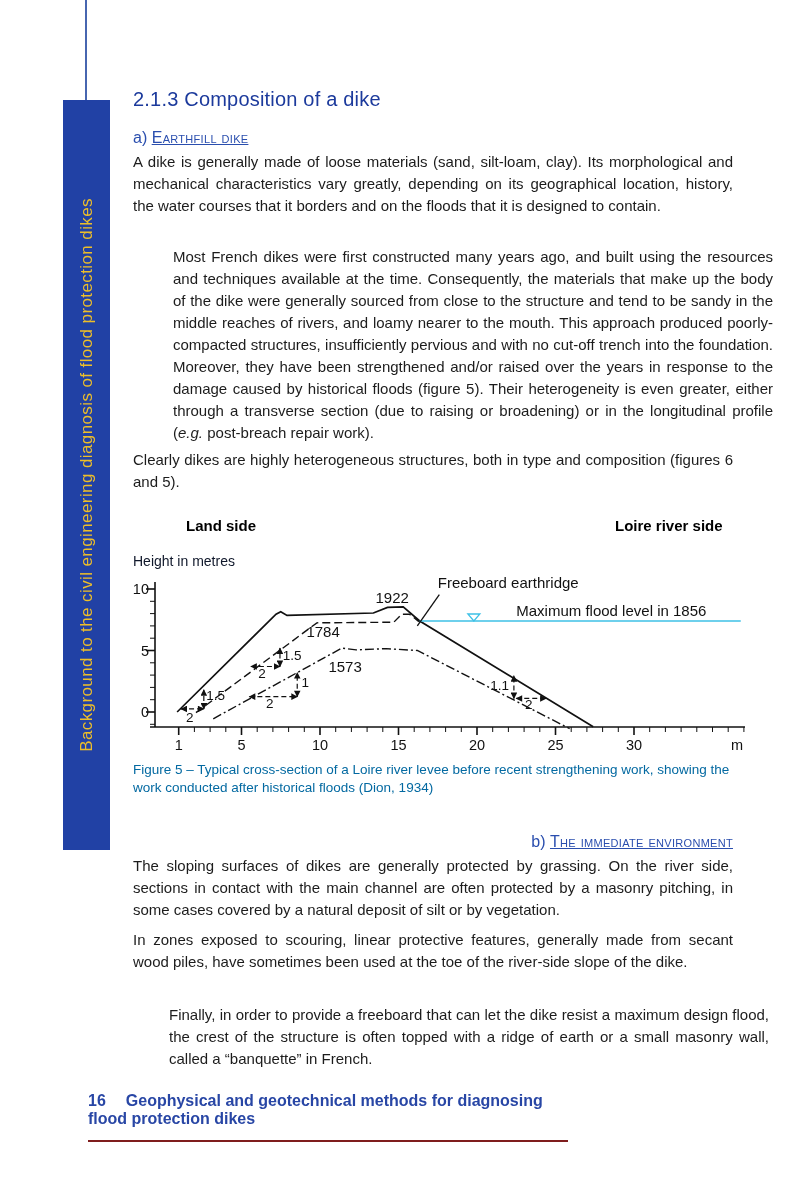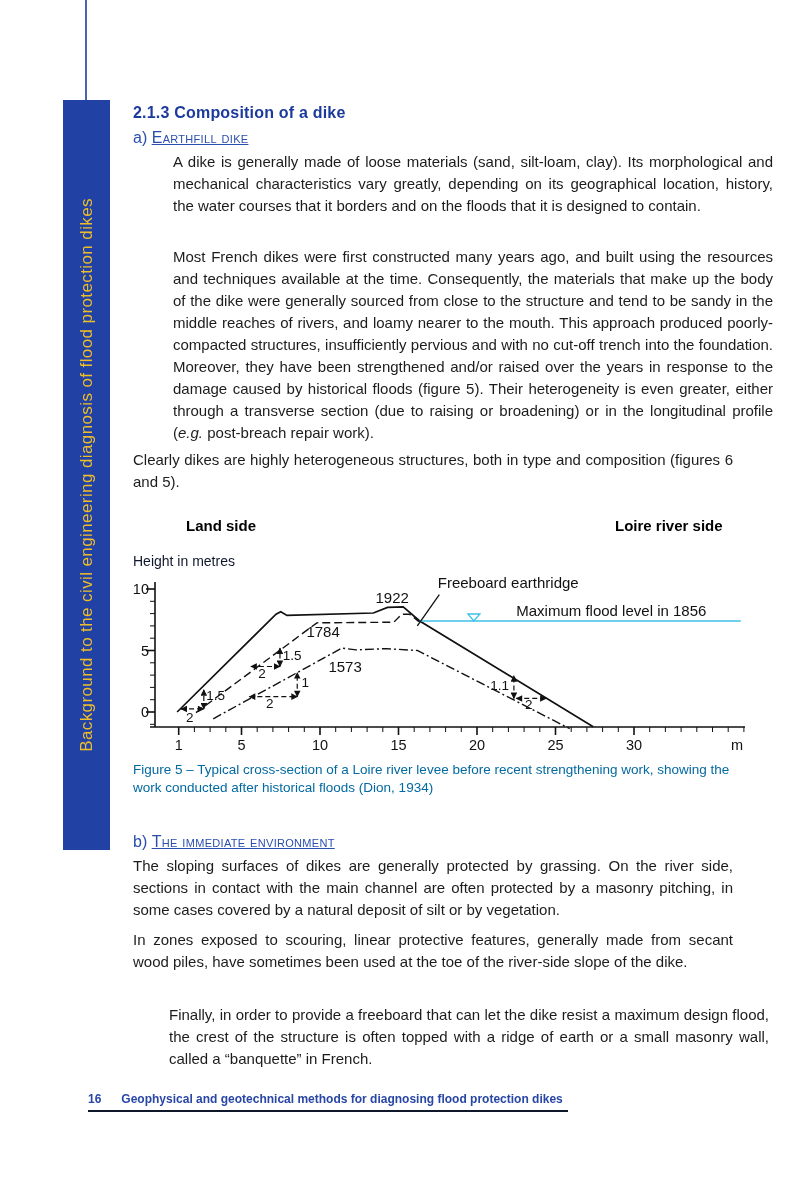--- a/index.html
+++ b/index.html
@@ -11,43 +11,43 @@
   .top-rule{position:absolute;left:85px;top:0;width:2px;height:100px;background:#4766b0;}
   .sidebar{
     position:absolute;left:63px;top:100px;width:47px;height:750px;background:#2141a5;
     display:flex;align-items:center;justify-content:center;overflow:hidden;
   }
   .sidebar-text{
     writing-mode:vertical-rl;transform:rotate(180deg);
     color:#edbe2a;font-size:17px;font-weight:500;letter-spacing:.4px;white-space:nowrap;
   }
   .content{position:absolute;left:133px;width:600px;}
-  .h-section{top:104px;font-size:16px;font-weight:700;color:#1c3a9c;letter-spacing:.2px;}
+  .h-section{top:88px;font-size:20px;font-weight:400;color:#1c3a9c;letter-spacing:.2px;}
   .h-sub{font-size:16px;color:#2a4eae;font-weight:500;}
   .h-sub .sc{font-variant:small-caps;letter-spacing:.3px;text-decoration:underline;}
   .h-sub-a{top:129px;}
   .h-sub-b{top:833px;}
   .para{font-size:15px;line-height:22px;text-align:justify;}
-  .p1{top:151px;margin-left:40px;}
+  .p1{top:151px;}
   .p2{top:246px;margin-left:40px;}
   .p3{top:449px;}
   .p4{top:855px;}
   .p5{top:929px;}
   .p6{top:1004px;}
   .figure{position:absolute;left:133px;top:515px;width:612px;height:245px;}
   .fig-label{position:absolute;font-size:15px;font-weight:700;color:#000;}
   .fig-label-left{left:53px;top:2px;text-align:center;}
   .fig-label-right{left:482px;top:2px;}
   .fig-ylabel{position:absolute;left:0;top:38px;font-size:14px;color:#0f172a;}
   .fig-svg{position:absolute;left:0;top:55px;}
   .caption{top:761px;font-size:13.5px;line-height:18px;text-align:left;color:#0369a1;}
   .footer{
     position:absolute;left:88px;top:1092px;width:480px;
-    border-bottom:2px solid #0f172a;padding-bottom:4px;
-    color:#2846a5;font-size:12px;font-weight:700;
+    border-bottom:2px solid #7f1d1d;padding-bottom:12px;
+    color:#2846a5;font-size:16px;font-weight:700;
   }
   .footer .pageno{margin-right:20px;}
   p{margin:0;}
 </style>
 </head>
 <body>
 
 <div class="top-rule"></div>
 
 <div class="sidebar">
@@ -161,21 +161,21 @@
       <text x="168.474" y="117.4" font-size="13.5" text-anchor="start" fill="#111111" font-family="&quot;Liberation Sans&quot;, sans-serif" font-weight="normal">1</text>
       <line x1="383.25" y1="128.47" x2="413.08" y2="128.47" stroke="#111111" stroke-width="1.2" stroke-dasharray="5,3" marker-start="url(#ah)" marker-end="url(#ah)"></line>
       <line x1="380.895" y1="128.47" x2="380.895" y2="105.715" stroke="#111111" stroke-width="1.2" stroke-dasharray="5,3" marker-start="url(#ah)" marker-end="url(#ah)"></line>
       <text x="395.81" y="138.925" font-size="13.5" text-anchor="middle" fill="#111111" font-family="&quot;Liberation Sans&quot;, sans-serif" font-weight="normal">2</text>
       <text x="357.345" y="119.86" font-size="13.5" text-anchor="start" fill="#111111" font-family="&quot;Liberation Sans&quot;, sans-serif" font-weight="normal">1.1</text>
     </svg>
 </div>
 
 <p class="content para caption" style="position:absolute;">Figure 5 – Typical cross-section of a Loire river levee before recent strengthening work, showing the work conducted after historical floods (Dion, 1934)</p>
 
-<div class="content h-sub h-sub-b" style="position:absolute;"><span>b) </span><span class="sc">The immediate environment</span></div>
+<div class="content h-sub h-sub-b" style="position:absolute;text-align:right;"><span>b) </span><span class="sc">The immediate environment</span></div>
 
 <p class="content para p4" style="position:absolute;">The sloping surfaces of dikes are generally protected by grassing. On the river side, sections in contact with the main channel are often protected by a masonry pitching, in some cases covered by a natural deposit of silt or by vegetation.</p>
 <p class="content para p5" style="position:absolute;">In zones exposed to scouring, linear protective features, generally made from secant wood piles, have sometimes been used at the toe of the river-side slope of the dike.</p>
 <p class="content para p6" style="position:absolute;margin-left:36px;">Finally, in order to provide a freeboard that can let the dike resist a maximum design flood, the crest of the structure is often topped with a ridge of earth or a small masonry wall, called a “banquette” in French.</p>
 
 <div class="footer">
   <span class="pageno">16</span><span>Geophysical and geotechnical methods for diagnosing flood protection dikes</span>
 </div>
 
 </body></html>

